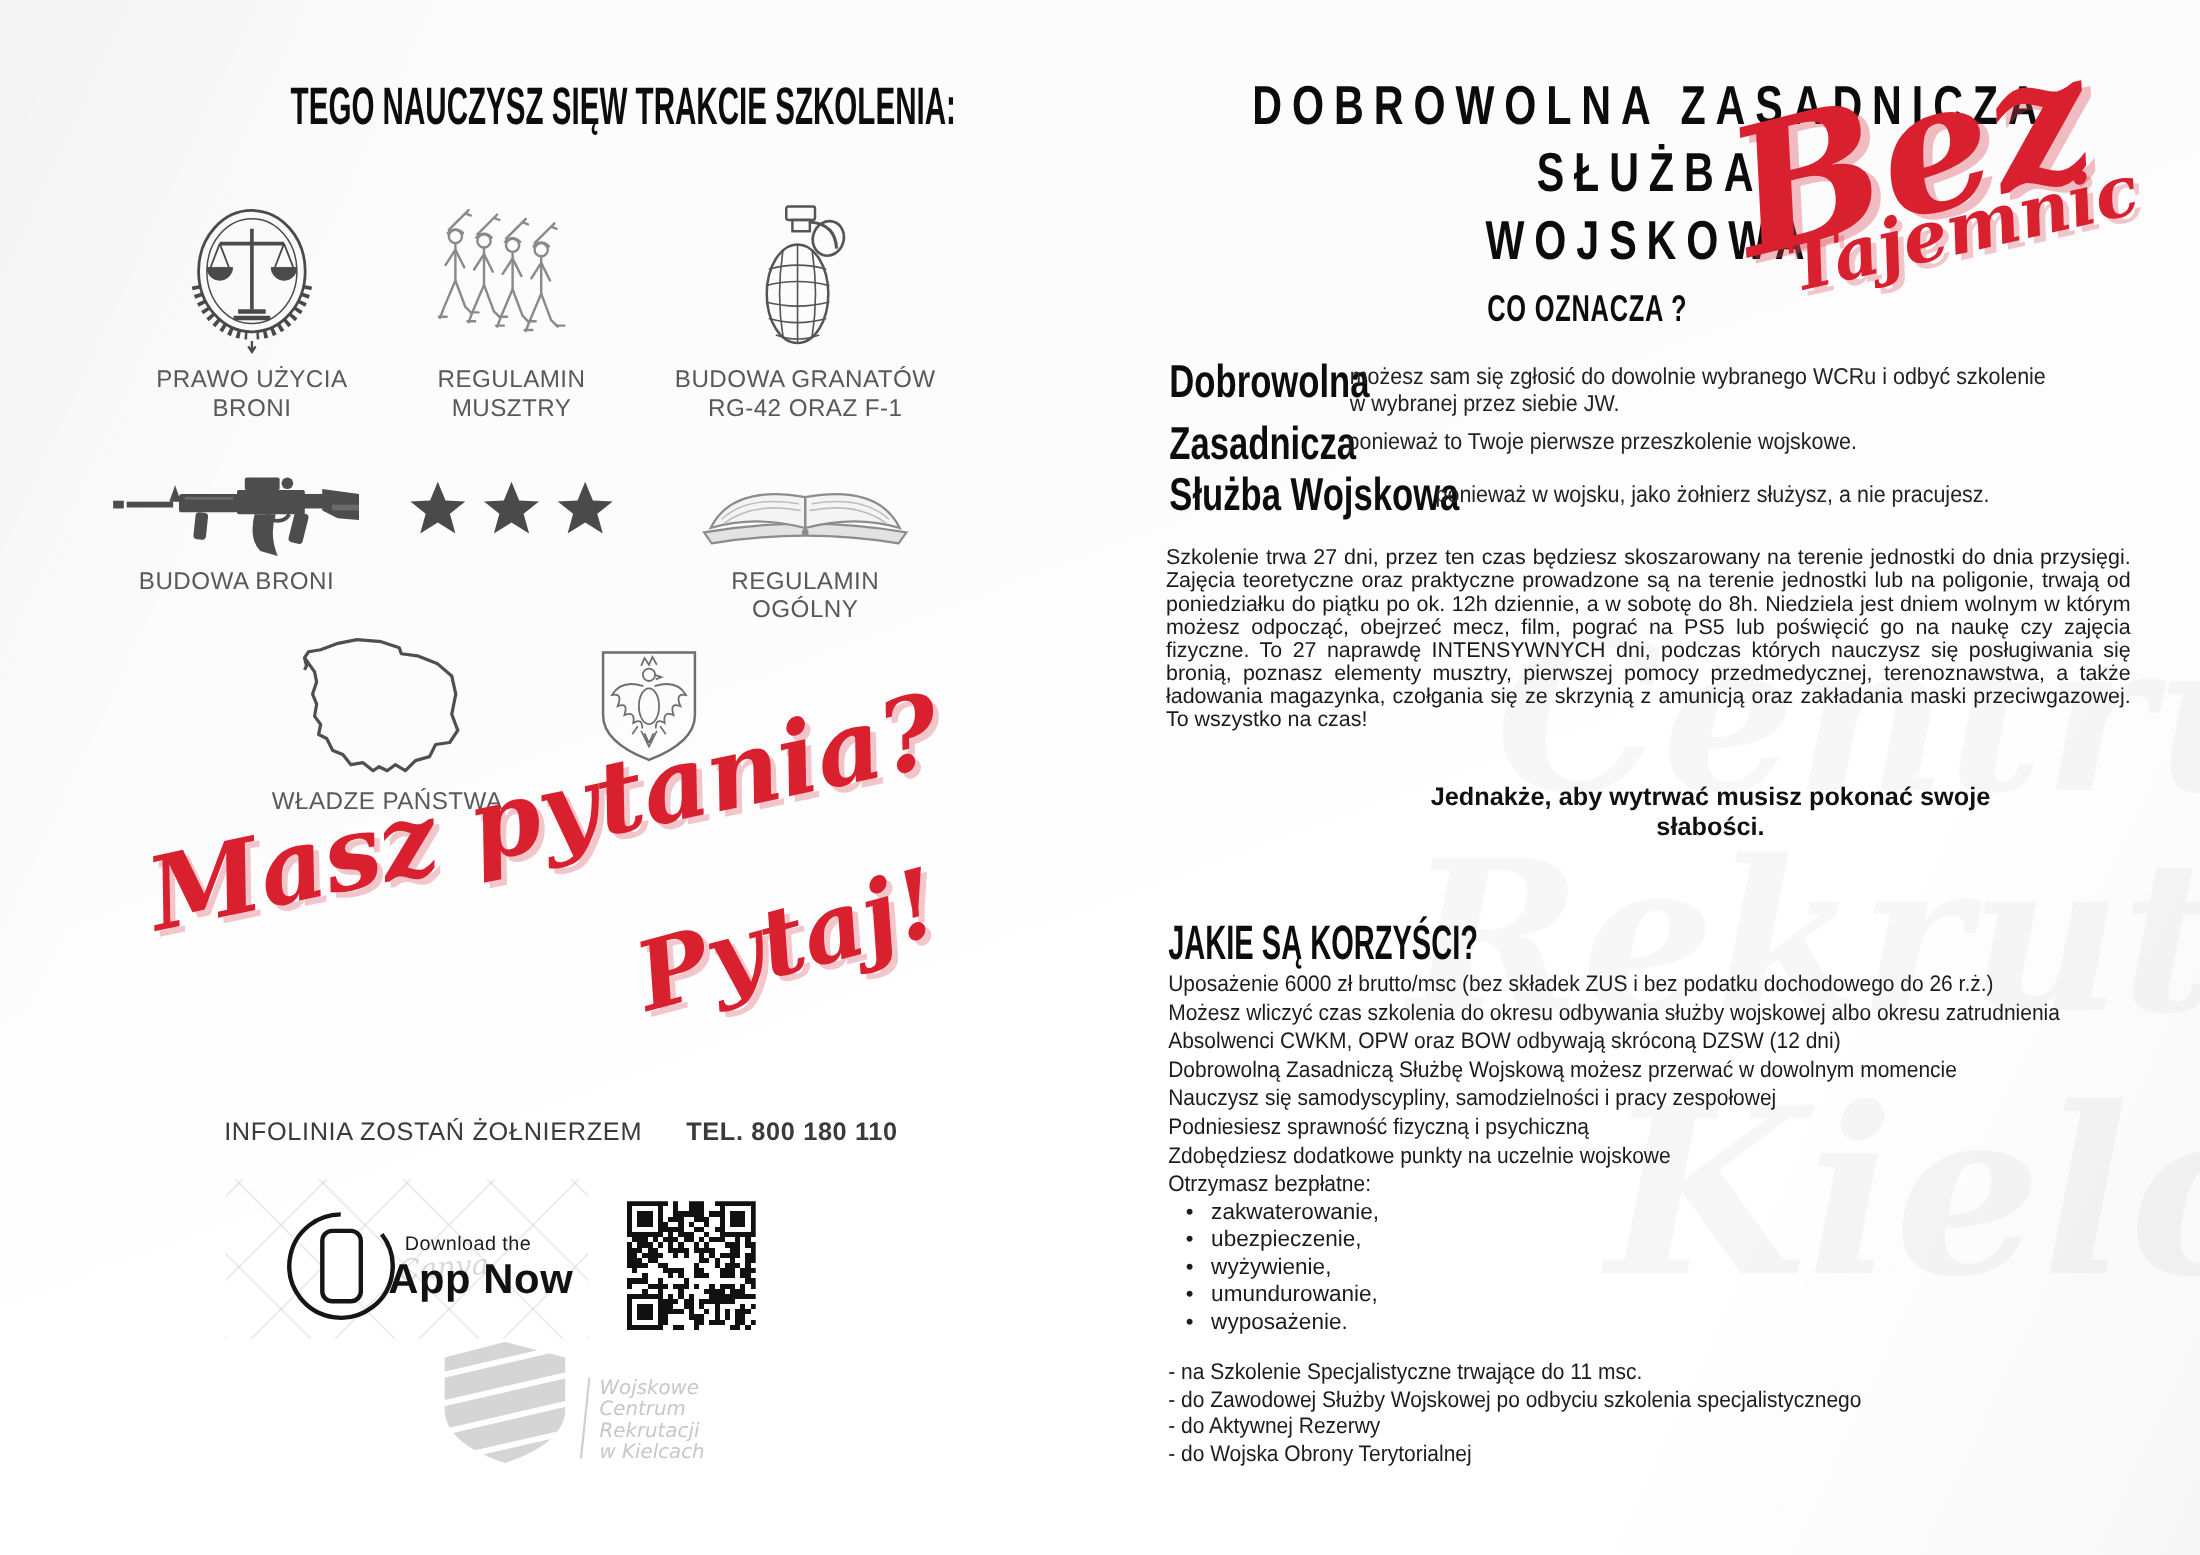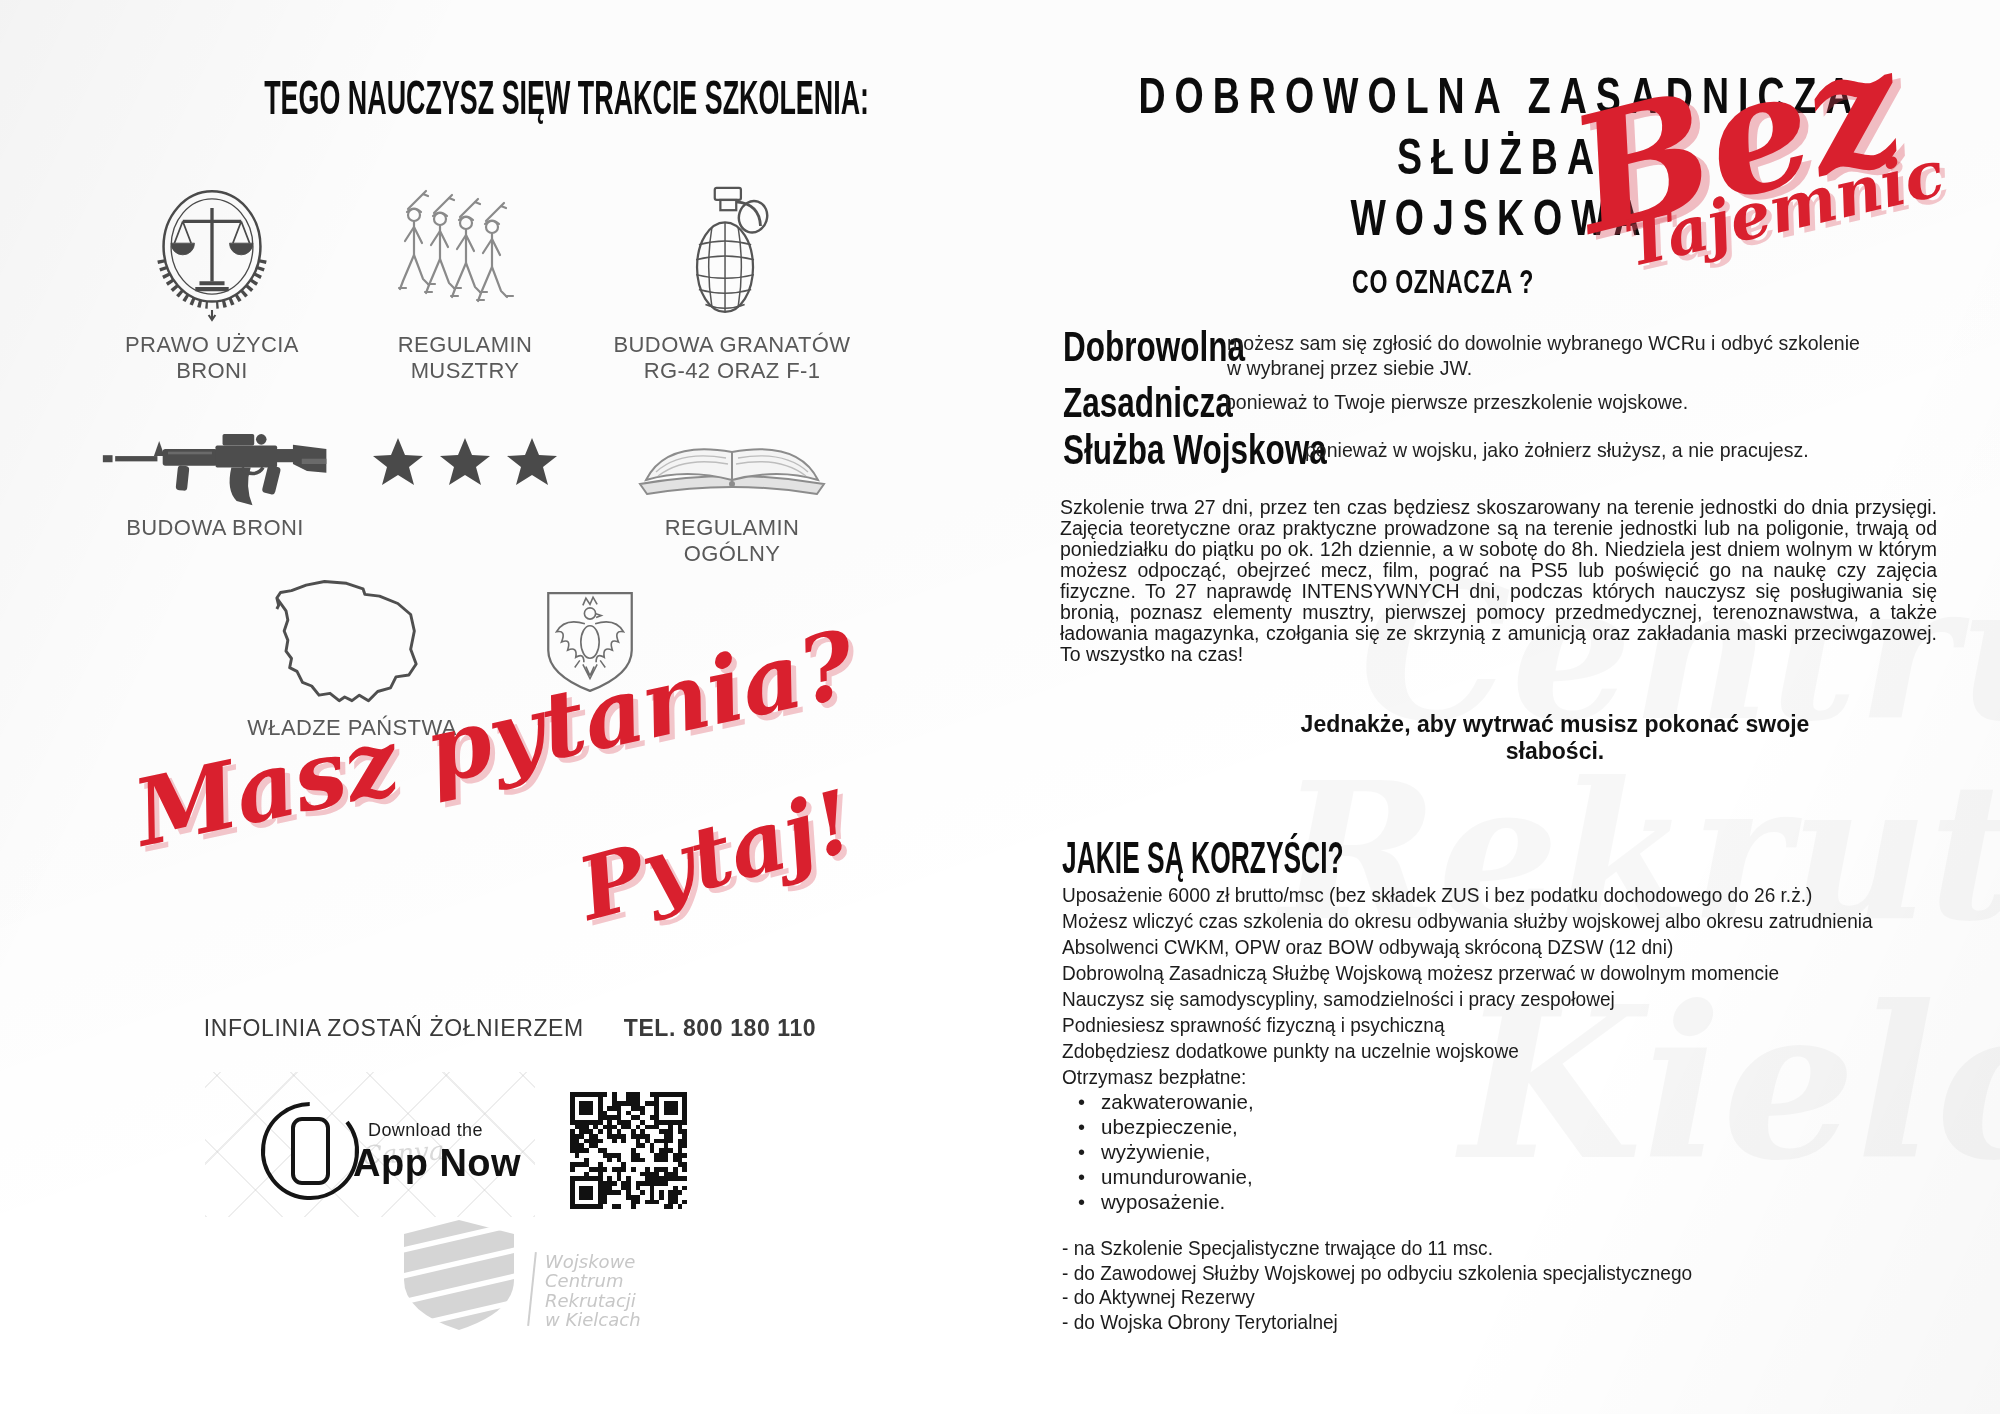--- a/index.html
+++ b/index.html
@@ -73,21 +73,21 @@
     transform:scaleX(.93);transform-origin:left top;}
   svg{display:block;}
 </style>
 </head>
 <body>
 
 <div class="sheen"></div>
 
 <div class="abs left-title">TEGO NAUCZYSZ SIĘW TRAKCIE SZKOLENIA:</div>
 
-<div class="skill" style="left:102px;top:183px;width:220px">
+<div class="skill" style="left:119px;top:183px;width:220px">
   <div class="skill-iconbox" style="height:142px">
     <svg width="128" height="142" viewBox="0 0 150 170" fill="none" stroke="#4a4a4a">
       <ellipse cx="75" cy="76" rx="58" ry="66" stroke-width="3"></ellipse>
       <ellipse cx="75" cy="76" rx="49" ry="57" stroke-width="1.6"></ellipse>
       <path d="M14,92 A60,68 0 0 0 70,146" stroke="#4a4a4a" stroke-width="9" stroke-dasharray="4 5"></path>
       <path d="M136,92 A60,68 0 0 1 80,146" stroke="#4a4a4a" stroke-width="9" stroke-dasharray="4 5"></path>
       <path d="M75,152 l0,10 M71,158 l4,6 4,-6" stroke-width="2.5"></path>
       <path d="M75,30 V118 M40,46 H110 M75,30 h0" stroke-width="4"></path>
       <path d="M40,46 l-10,26 M40,46 l10,26 M110,46 l-10,26 M110,46 l10,26" stroke-width="2"></path>
       <path d="M26,72 h28 a14,14 0 0 1 -28,0 z" fill="#4a4a4a"></path>

